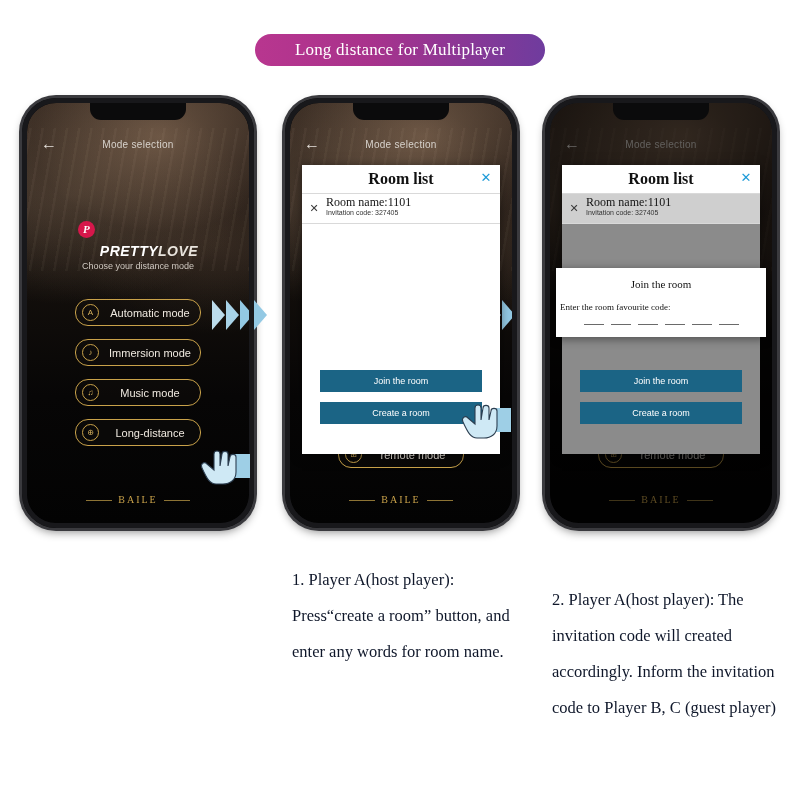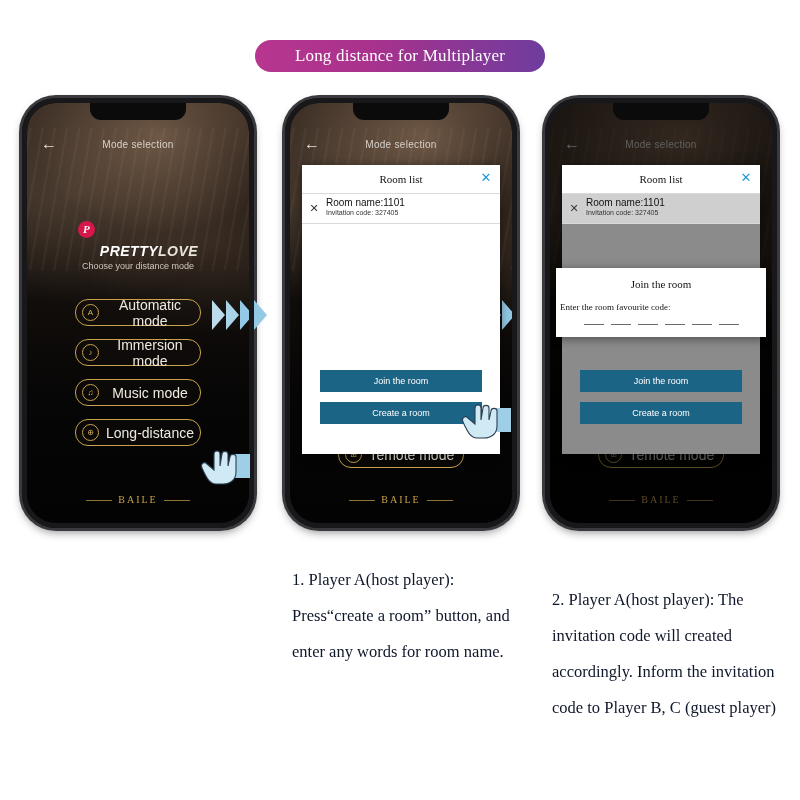--- a/index.html
+++ b/index.html
@@ -15,21 +15,21 @@
     position: relative;
     width: 800px;
     height: 800px;
     background: #ffffff;
   }
 
   
   .banner {
     position: absolute;
     left: 255px;
-    top: 40px;
+    top: 34px;
     width: 290px;
     height: 32px;
     border-radius: 16px;
     background: linear-gradient(90deg, #b8368f 0%, #a8328c 40%, #6f3c9e 100%);
     color: #ffffff;
     font-size: 17px;
     display: flex;
     align-items: center;
     justify-content: center;
     letter-spacing: .2px;
@@ -184,21 +184,21 @@
     color: #d9b45f;
     font-size: 8px;
     display: flex; align-items: center; justify-content: center;
     font-family: "Liberation Sans", sans-serif;
   }
   .mode-label {
     width: 100%;
     text-align: center;
     padding-left: 24px;
     color: #efe9e0;
-    font-size: 14px;
+    font-size: 11px;
     font-family: "Liberation Sans", sans-serif;
   }
   .mode-btn.remote {
     width: 124px;
     margin-top: 2px;
   }
 
   .baile {
     position: absolute;
     bottom: 18px; left: 0; width: 100%;
@@ -231,23 +231,24 @@
   .dlg-header {
     position: relative;
     height: 28px;
     background: #ffffff;
     border-bottom: 1px solid #d9d9d9;
     display: flex;
     align-items: center;
     justify-content: center;
   }
   .dlg-title {
-    font-size: 11px;
+    font-size: 16px;
     color: #111;
     font-family: "Liberation Serif", serif;
+    font-weight: bold;
   }
   .dlg-close {
     position: absolute;
     right: 7px;
     top: 6px;
     width: 14px; height: 14px;
     color: #1f9bd8;
     font-size: 13px;
     line-height: 14px;
     text-align: center;
@@ -264,23 +265,23 @@
     position: absolute;
     left: 6px; top: 8px;
     width: 12px; height: 12px;
     color: #3a3a3a;
     font-size: 11px;
     line-height: 12px;
     text-align: center;
     font-family: "Liberation Sans", sans-serif;
   }
   .room-name {
-    font-size: 10px;
+    font-size: 12px;
     color: #111;
-    font-family: Liberation Sans, sans-serif;
+    font-family: Liberation Serif, serif;
     line-height: 11px;
   }
   .room-code {
     font-size: 7px;
     color: #333;
     font-family: "Liberation Sans", sans-serif;
     line-height: 10px;
   }
   .dlg-body {
     height: 146px;

